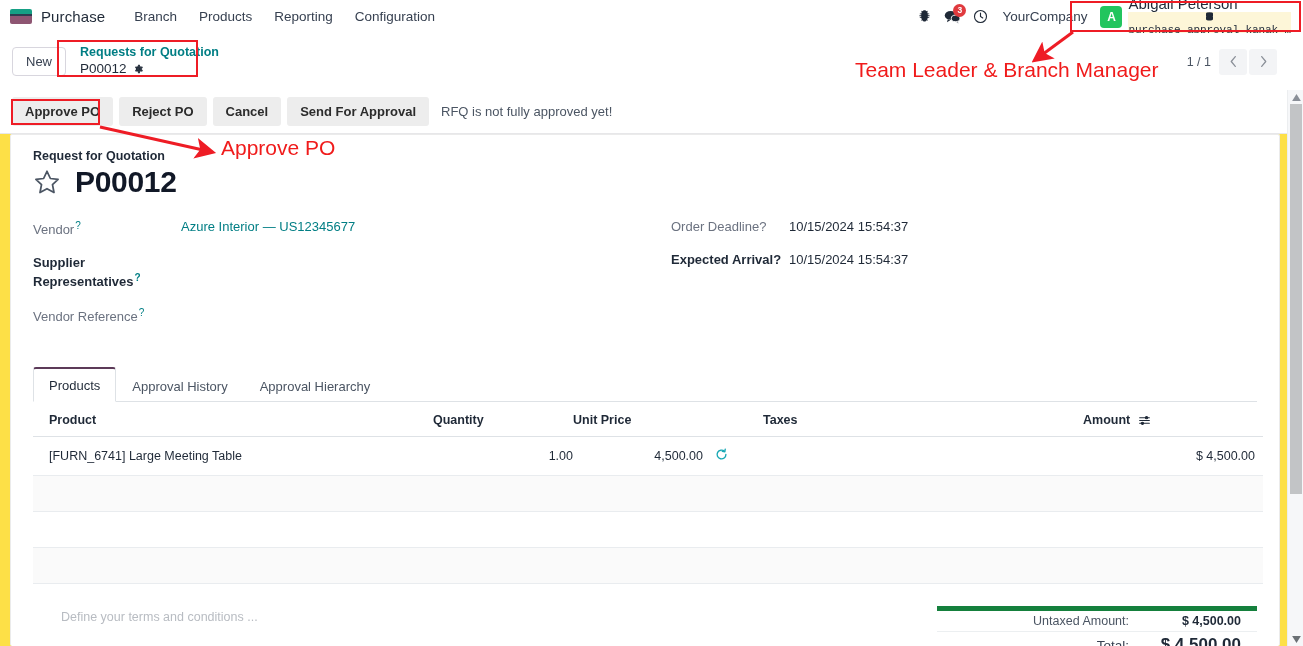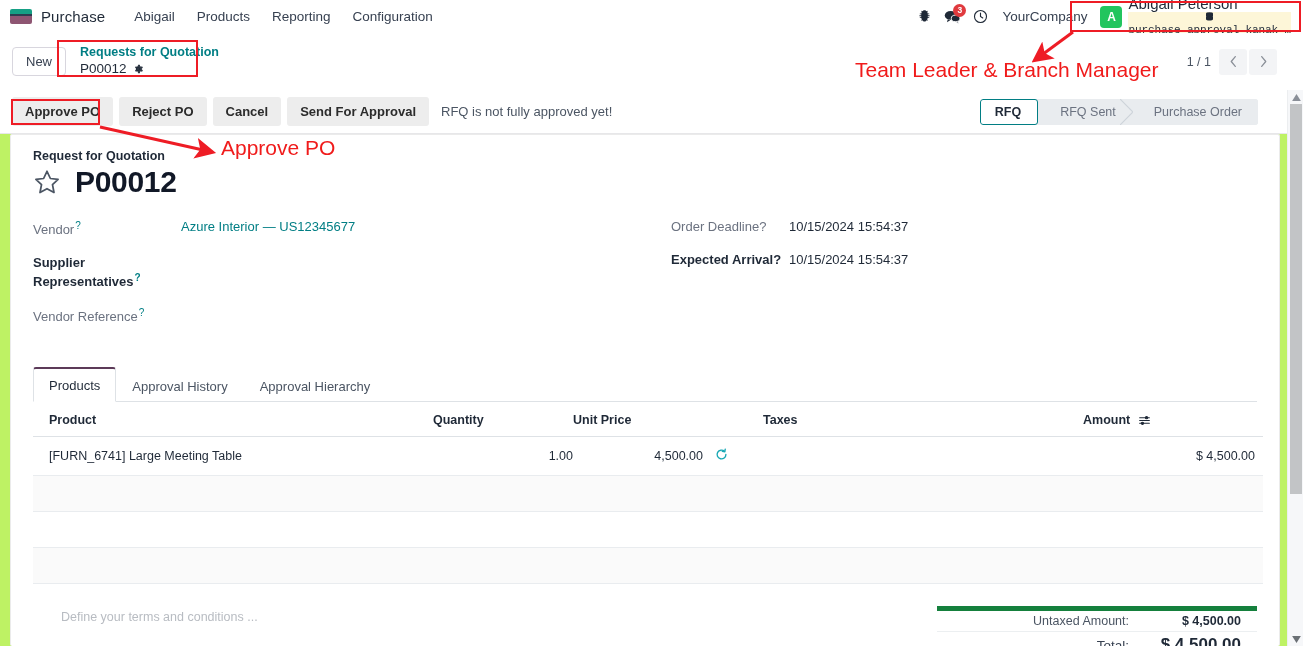--- a/index.html
+++ b/index.html
@@ -5,21 +5,21 @@
   * { box-sizing: border-box; }
   html, body {
     margin: 0; padding: 0;
     width: 1303px; height: 646px;
     overflow: hidden;
     background: #ffffff;
     font-family: "Liberation Sans", sans-serif;
     color: #374151;
     -webkit-font-smoothing: antialiased;
   }
-  #root { position: relative; width: 1303px; height: 646px; background:#bef264; }
+  #root { position: relative; width: 1303px; height: 646px; background:#fde047; }
 
   
   .navbar {
     position: absolute; top: 0; left: 0; width: 1303px; height: 33px;
     background: #ffffff;
     display: flex; align-items: center;
     font-size: 13.5px;
     border-bottom: 0;
   }
   .brand-block { display: flex; align-items: center; padding-left: 10px; }
@@ -232,21 +232,21 @@
 <body>
 
 <div id="root">
 
   <div class="navbar">
     <div class="brand-block">
       <span class="app-logo"></span>
       <span class="app-name">Purchase</span>
     </div>
     <div class="nav-items">
-      <div class="nav-item">Abigail</div>
+      <div class="nav-item">Branch</div>
       <div class="nav-item">Products</div>
       <div class="nav-item">Reporting</div>
       <div class="nav-item">Configuration</div>
     </div>
 
     <div class="nav-right">
       <div class="sys-icon">
         <svg width="15" height="15" viewBox="0 0 16 16" fill="#1f2937">
           <path d="M8 1.2c-1 0-1.8.5-2.2 1.3l-.7-.7-.7.7.8.8c-.3.4-.5.9-.6 1.4H3v1h1.5v1H2.6v1h1.9v1H3v1h1.6c.1.5.3 1 .6 1.4l-.8.8.7.7.7-.7c.4.8 1.2 1.3 2.2 1.3s1.8-.5 2.2-1.3l.7.7.7-.7-.8-.8c.3-.4.5-.9.6-1.4H13v-1h-1.5v-1h1.9v-1h-1.9v-1H13v-1h-1.6c-.1-.5-.3-1-.6-1.4l.8-.8-.7-.7-.7.7C9.8 1.7 9 1.2 8 1.2z"></path>
         </svg>
@@ -311,36 +311,20 @@
     </div>
   </div>
 
   <div class="statusbar">
     <button class="act-btn">Approve PO</button>
     <button class="act-btn">Reject PO</button>
     <button class="act-btn">Cancel</button>
     <button class="act-btn">Send For Approval</button>
     <span class="act-note">RFQ is not fully approved yet!</span>
 
-    <div class="arrow-flow">
-      <div class="af-step active">
-        <span>RFQ</span>
-      </div>
-      <div class="af-step">
-        <span>RFQ Sent</span>
-        <span class="sep">
-          <svg width="13" height="26" viewBox="0 0 13 26">
-              <path d="M0 0 L13 13 L0 26" fill="none" stroke="#ced4da" stroke-width="1.2"></path>
-            </svg>
-        </span>
-      </div>
-      <div class="af-step">
-        <span>Purchase Order</span>
-      </div>
-    </div>
   </div>
 
   <div class="sheet">
     <div class="sheet-inner">
 
       <div class="form-title-label">Request for Quotation</div>
       <div class="title-row">
         <svg class="star" width="28" height="28" viewBox="0 0 24 24" fill="none" stroke="#4b5563" stroke-width="1.5" stroke-linejoin="round">
           <path d="M12 2.8 L14.9 9.0 L21.5 9.8 L16.7 14.3 L18.0 21.0 L12 17.7 L6.0 21.0 L7.3 14.3 L2.5 9.8 L9.1 9.0 Z"></path>
         </svg>

